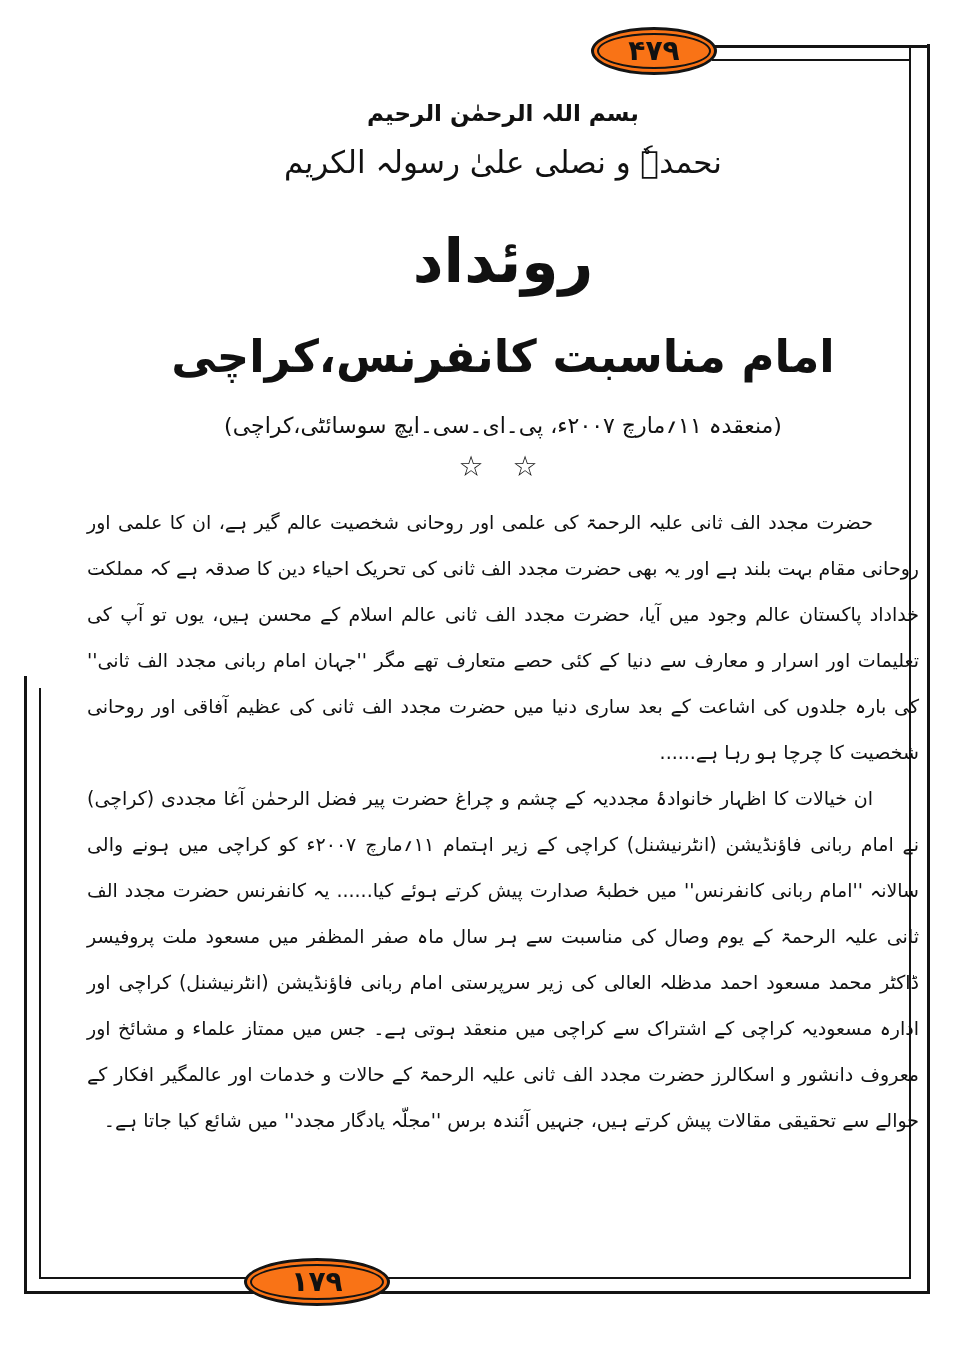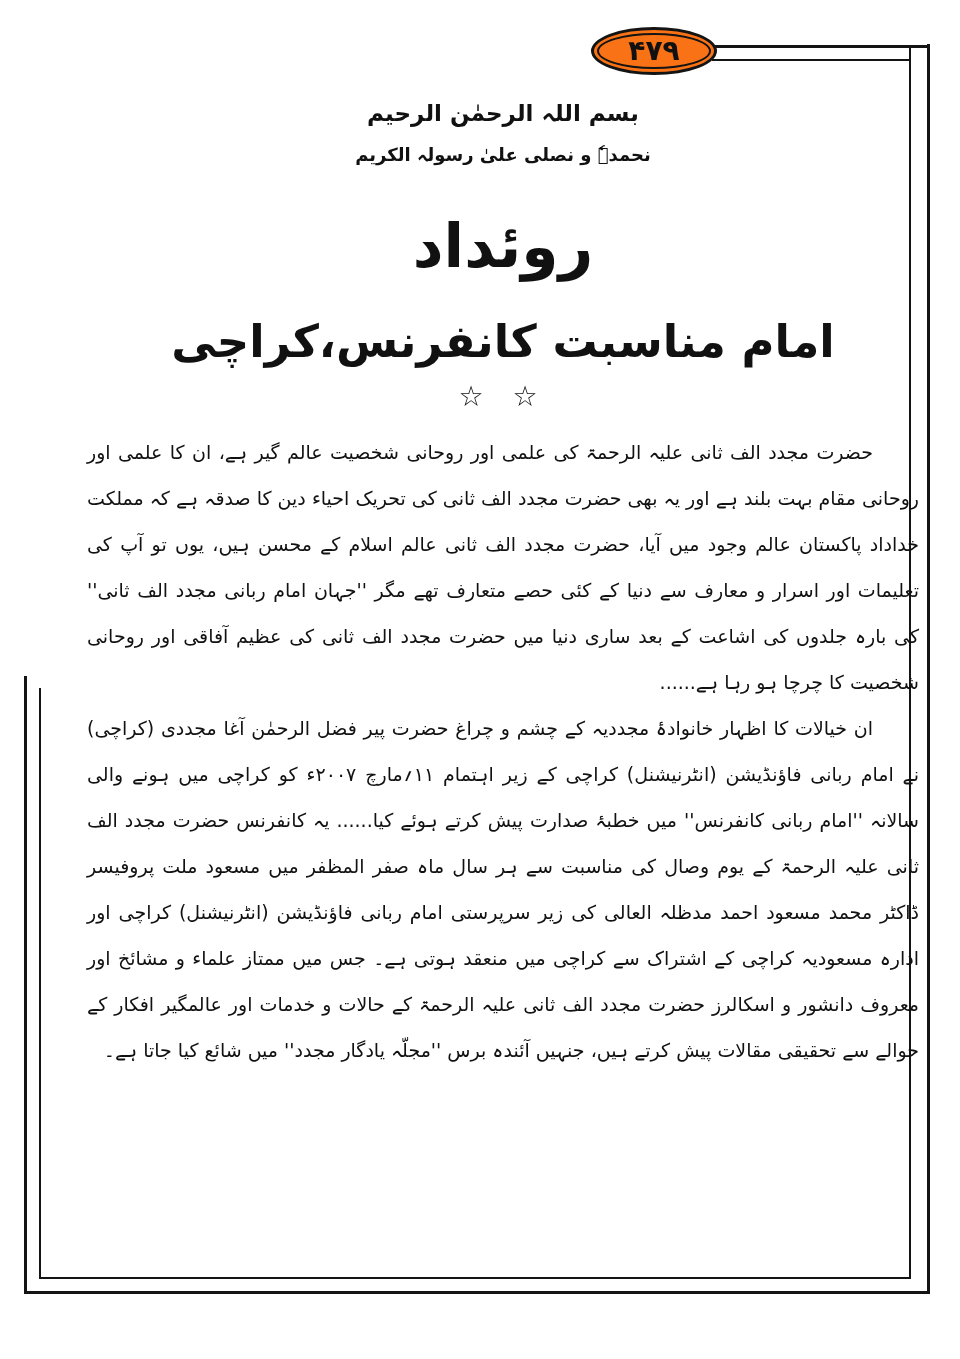--- a/index.html
+++ b/index.html
@@ -37,21 +37,21 @@
   .badge span{font-weight:bold;font-size:28px;line-height:1;position:relative;}
   .badge-top{left:591px;top:27px;width:126px;height:48px;}
   .badge-bottom{left:244px;top:1258px;width:146px;height:48px;}
 
   
   .content{
     position:absolute;left:58px;top:100px;width:832px;margin-left:29px;
   }
   .c{text-align:center;}
   .bismillah{font-size:23px;font-weight:bold;}
-  .hamd{font-size:18px;font-weight:bold;margin-top:18px;}
+  .hamd{font-size:31px;font-weight:normal;margin-top:18px;}
   .kicker{font-size:60px;font-weight:bold;margin-top:46px;}
   .main-title{font-size:45px;font-weight:bold;margin-top:34px;}
   .subtitle{font-size:22px;margin-top:30px;}
   .author{font-size:26px;font-weight:bold;margin-top:26px;}
   .stars{margin-top:12px;font-size:28px;letter-spacing:10px;}
   .stars .star{display:inline-block;}
   .body-para{
     margin:0;margin-top:16px;
     font-size:19px;line-height:46px;
     text-align:justify;
@@ -69,26 +69,30 @@
   <div class="line top-rule-outer"></div>
   <div class="line top-rule-inner"></div>
   <div class="line left-outer"></div>
   <div class="line left-inner"></div>
   <div class="line bottom-rule-inner"></div>
   <div class="line bottom-rule-outer"></div>
 
   <div class="badge badge-top">
     <span>۴۷۹</span>
   </div>
+  <div class="badge badge-bottom">
+    <span>۱۷۹</span>
+  </div>
 
   <div class="content">
     <div class="c bismillah">بسم اللہ الرحمٰن الرحیم</div>
     <div class="c hamd">نحمدہٗ و نصلی علیٰ رسولہ الکریم</div>
     <div class="c kicker">روئداد</div>
     <div class="c main-title">امام مناسبت کانفرنس،کراچی</div>
+    <div class="c subtitle">(منعقدہ ۱۱؍مارچ ۲۰۰۷ء، پی۔ای۔سی۔ایچ سوسائٹی،کراچی)</div>
     <div class="c stars">
       <span class="star">☆</span>
       <span class="star">☆</span>
     </div>
     <p class="body-para">حضرت مجدد الف ثانی علیہ الرحمۃ کی علمی اور روحانی شخصیت عالم گیر ہے، ان کا علمی اور روحانی مقام بہت بلند ہے اور یہ بھی حضرت مجدد الف ثانی کی تحریک احیاء دین کا صدقہ ہے کہ مملکت خداداد پاکستان عالم وجود میں آیا، حضرت مجدد الف ثانی عالم اسلام کے محسن ہیں، یوں تو آپ کی تعلیمات اور اسرار و معارف سے دنیا کے کئی حصے متعارف تھے مگر ''جہان امام ربانی مجدد الف ثانی'' کی بارہ جلدوں کی اشاعت کے بعد ساری دنیا میں حضرت مجدد الف ثانی کی عظیم آفاقی اور روحانی شخصیت کا چرچا ہو رہا ہے......</p>
     <p class="body-para">ان خیالات کا اظہار خانوادۂ مجددیہ کے چشم و چراغ حضرت پیر فضل الرحمٰن آغا مجددی (کراچی) نے امام ربانی فاؤنڈیشن (انٹرنیشنل) کراچی کے زیر اہتمام ۱۱؍مارچ ۲۰۰۷ء کو کراچی میں ہونے والی سالانہ ''امام ربانی کانفرنس'' میں خطبۂ صدارت پیش کرتے ہوئے کیا...... یہ کانفرنس حضرت مجدد الف ثانی علیہ الرحمۃ کے یوم وصال کی مناسبت سے ہر سال ماہ صفر المظفر میں مسعود ملت پروفیسر ڈاکٹر محمد مسعود احمد مدظلہ العالی کی زیر سرپرستی امام ربانی فاؤنڈیشن (انٹرنیشنل) کراچی اور ادارہ مسعودیہ کراچی کے اشتراک سے کراچی میں منعقد ہوتی ہے۔ جس میں ممتاز علماء و مشائخ اور معروف دانشور و اسکالرز حضرت مجدد الف ثانی علیہ الرحمۃ کے حالات و خدمات اور عالمگیر افکار کے حوالے سے تحقیقی مقالات پیش کرتے ہیں، جنہیں آئندہ برس ''مجلّہ یادگار مجدد'' میں شائع کیا جاتا ہے۔</p>
   </div>
 
 </div>
 

